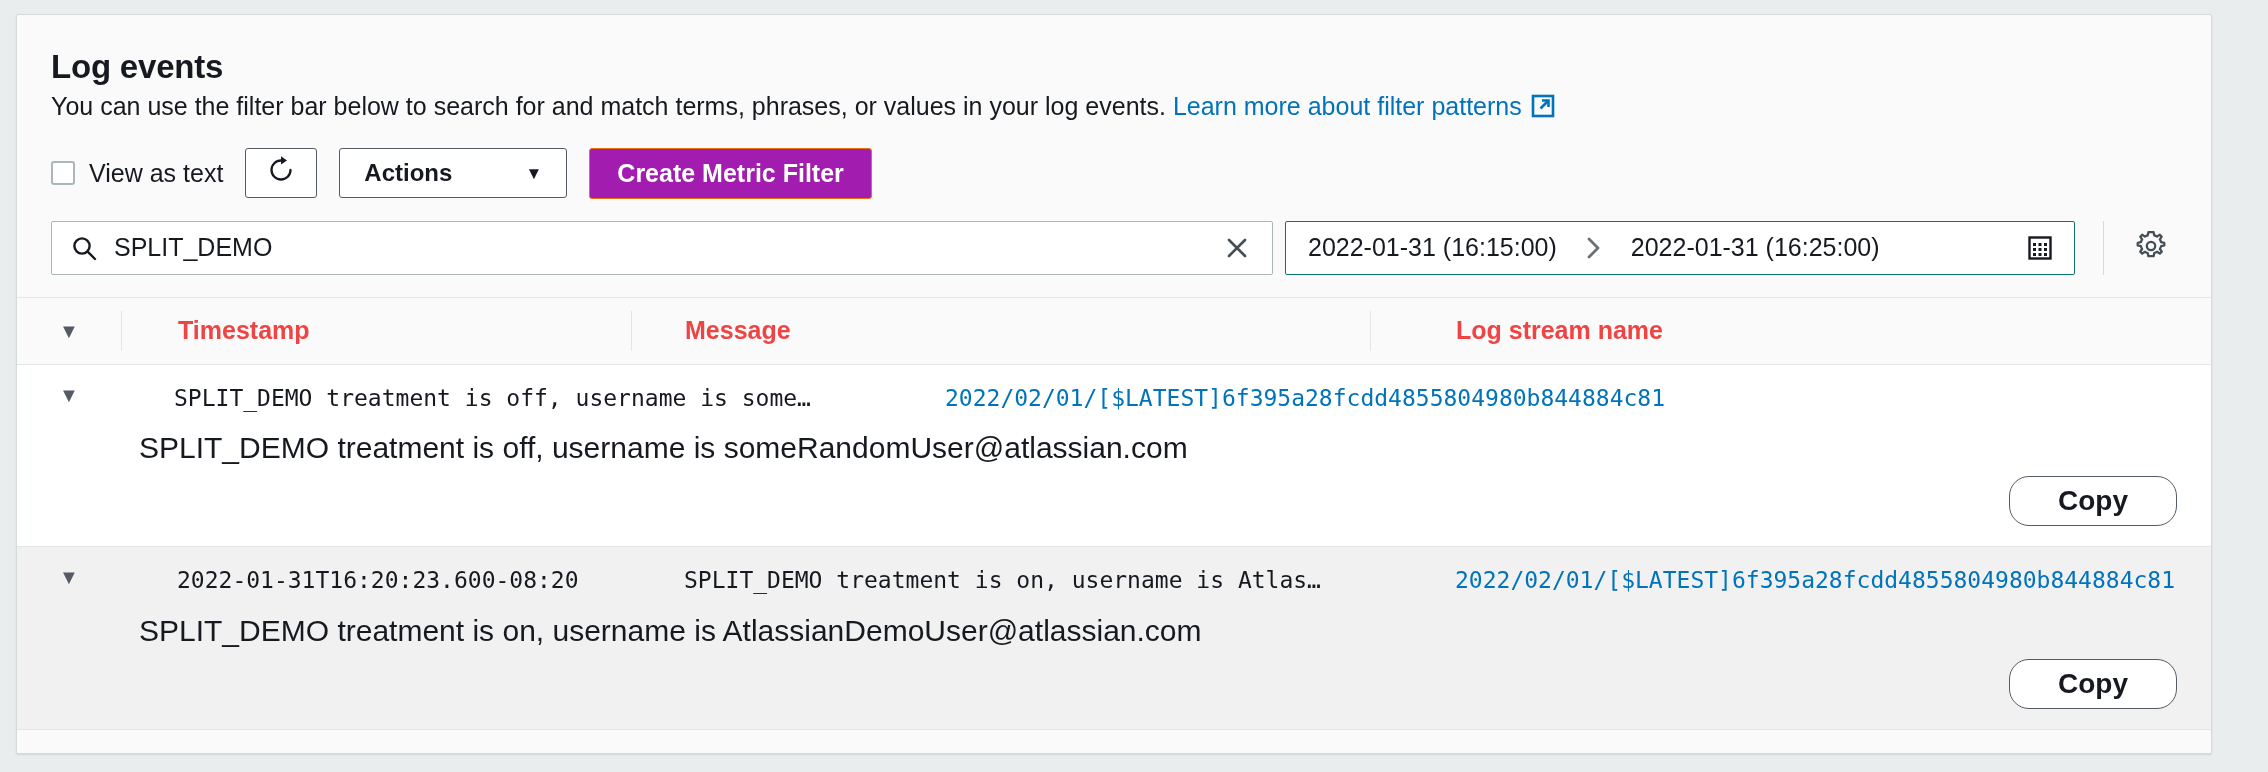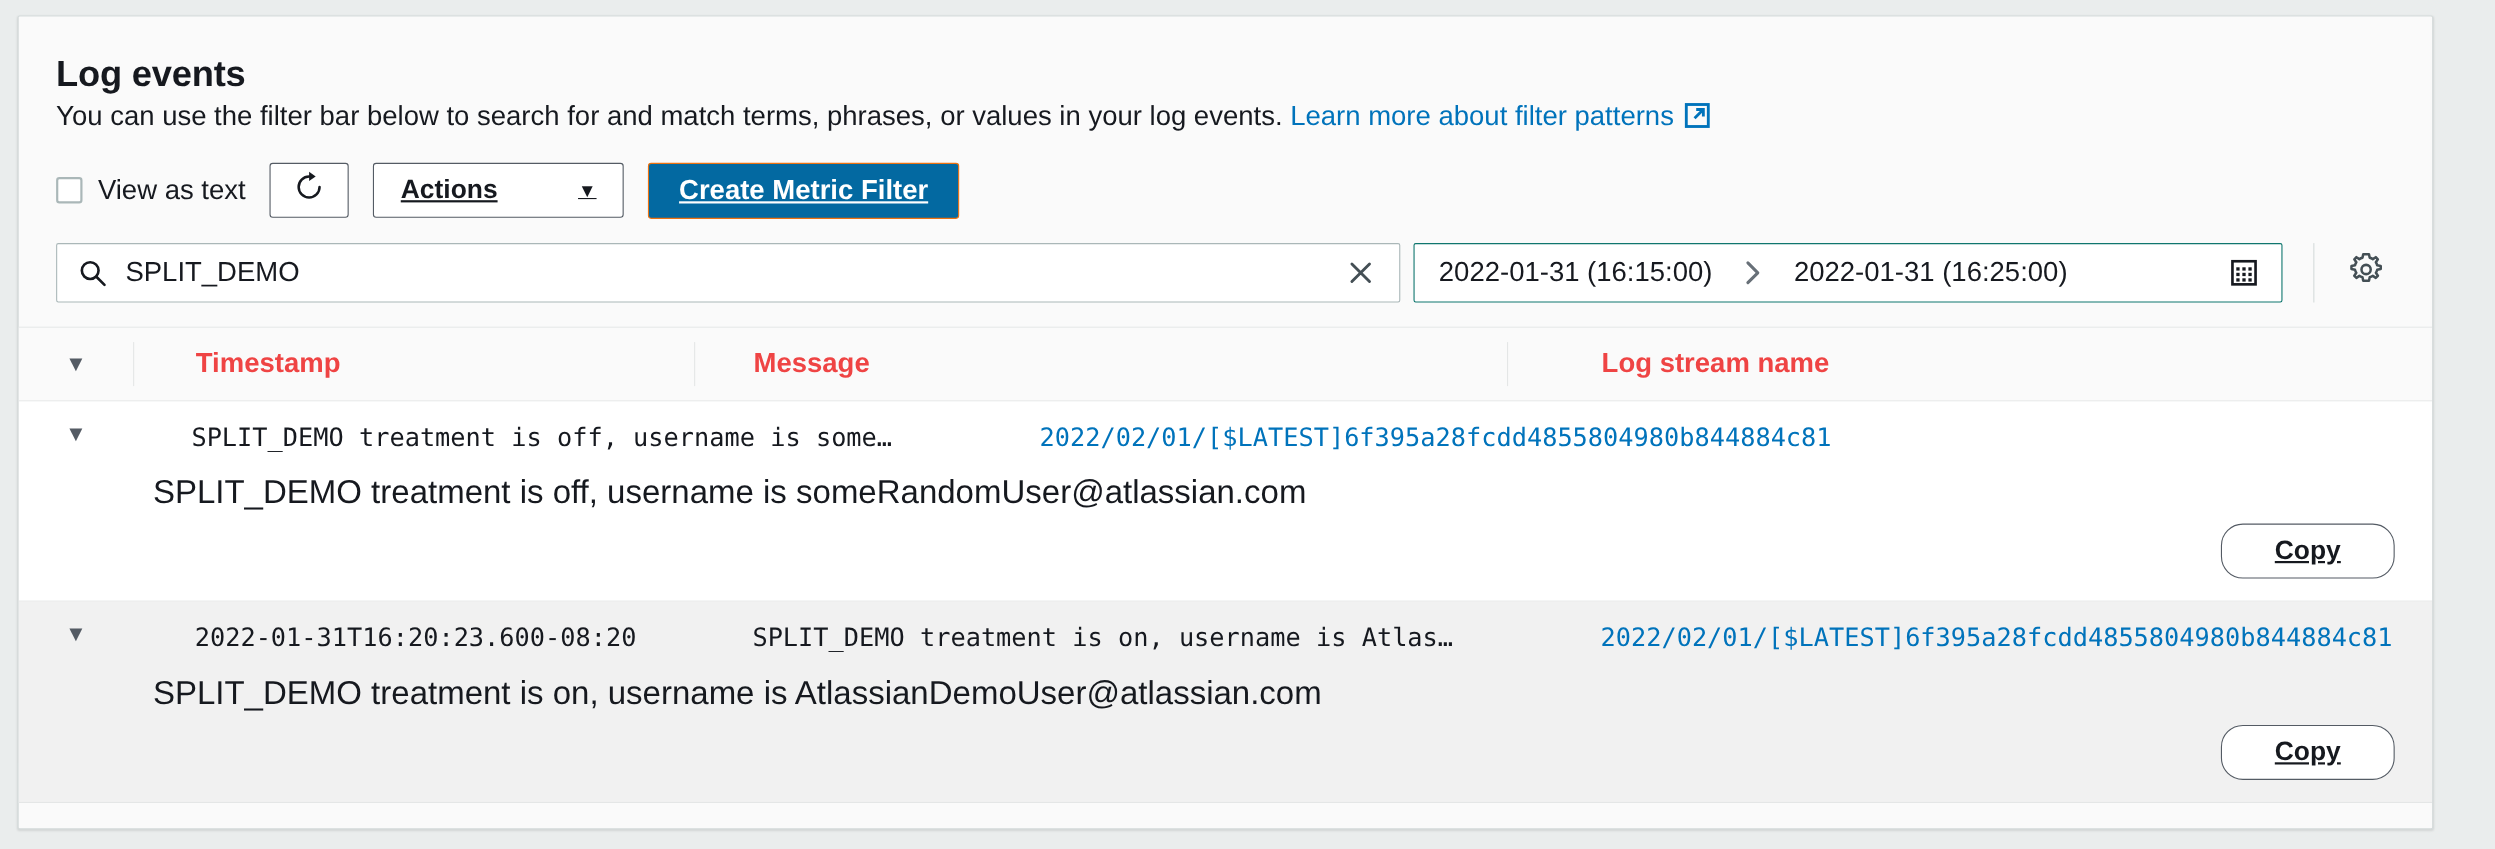--- a/index.html
+++ b/index.html
@@ -103,41 +103,40 @@
     color: #16191f;
     font-family: "Liberation Sans", sans-serif;
     font-size: 24px;
     font-weight: bold;
     display: inline-flex;
     align-items: center;
     justify-content: center;
     box-sizing: border-box;
     cursor: pointer;
     padding: 0 22px;
-    text-decoration: underline;
   }
   .btn-icon-only {
     width: 72px;
     padding: 0;
     margin-right: 22px;
   }
   .btn-actions {
     min-width: 228px;
     justify-content: space-between;
     padding: 0 24px;
     margin-right: 22px;
   }
   .caret {
     font-size: 17px;
     line-height: 1;
     color: #16191f;
     margin-left: 26px;
   }
   .btn-primary {
-    background: #0369a1;
+    background: #a21caf;
     border: 1px solid #ec7211;
     color: #ffffff;
     font-size: 25px;
     padding: 0 27px;
     height: 51px;
   }
 
   
   .filter-row {
     display: flex;
@@ -288,21 +287,21 @@
     line-height: 1.2;
   }
   .row-actions {
     display: flex;
     justify-content: flex-end;
     padding: 10px 34px 20px 0;
   }
   .btn-copy {
     height: 50px;
     padding: 0 48px;
-    font-size: 24px;
+    font-size: 28px;
     border-radius: 20px;
   }
 </style>
 </head>
 <body>
 
 <div class="page">
   <div class="panel">
 
     <div class="header">

